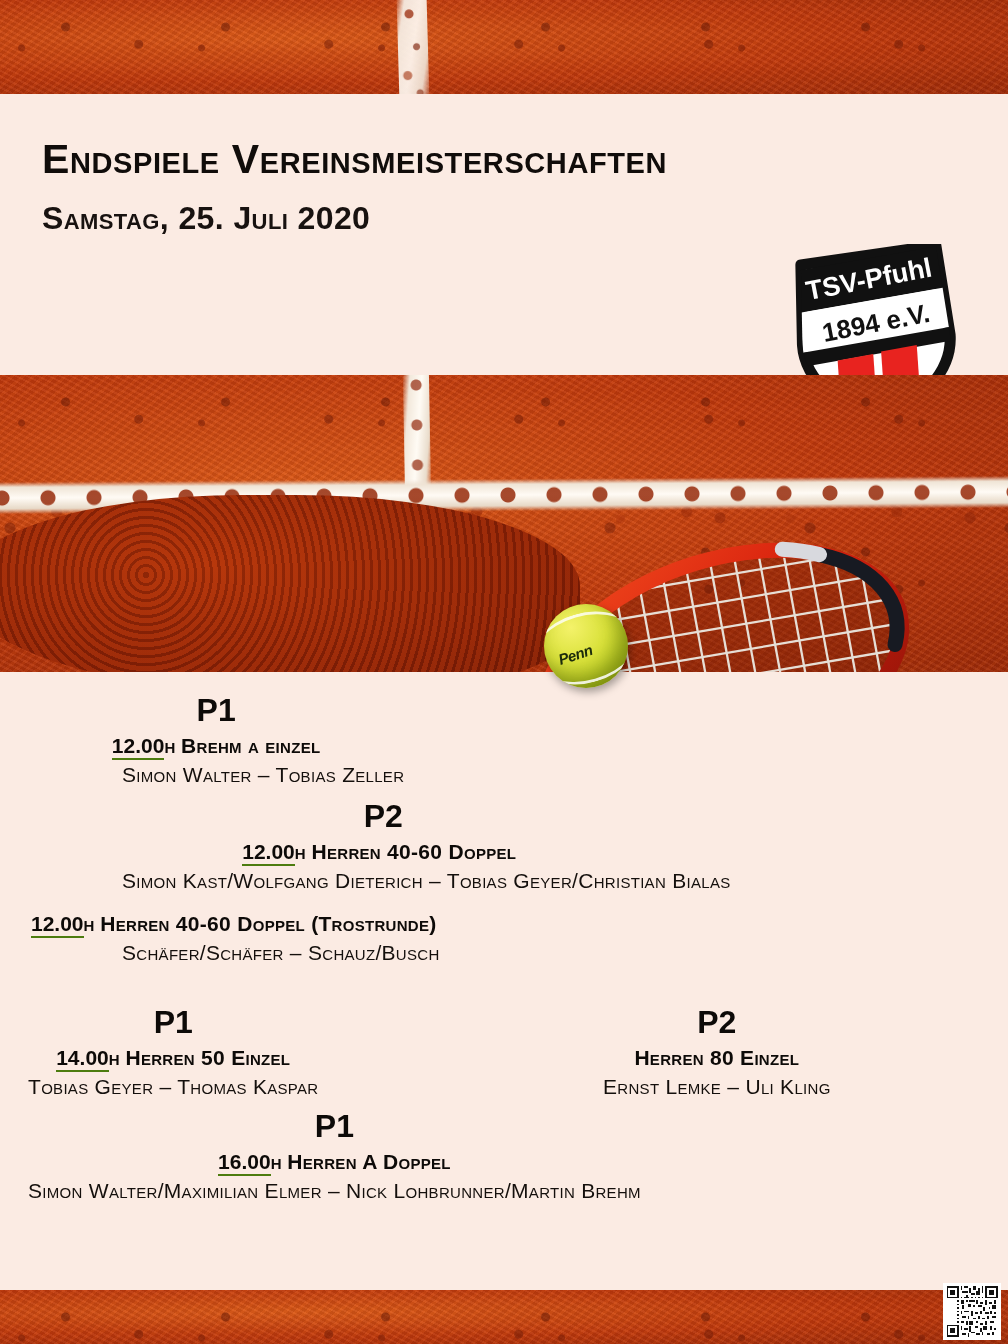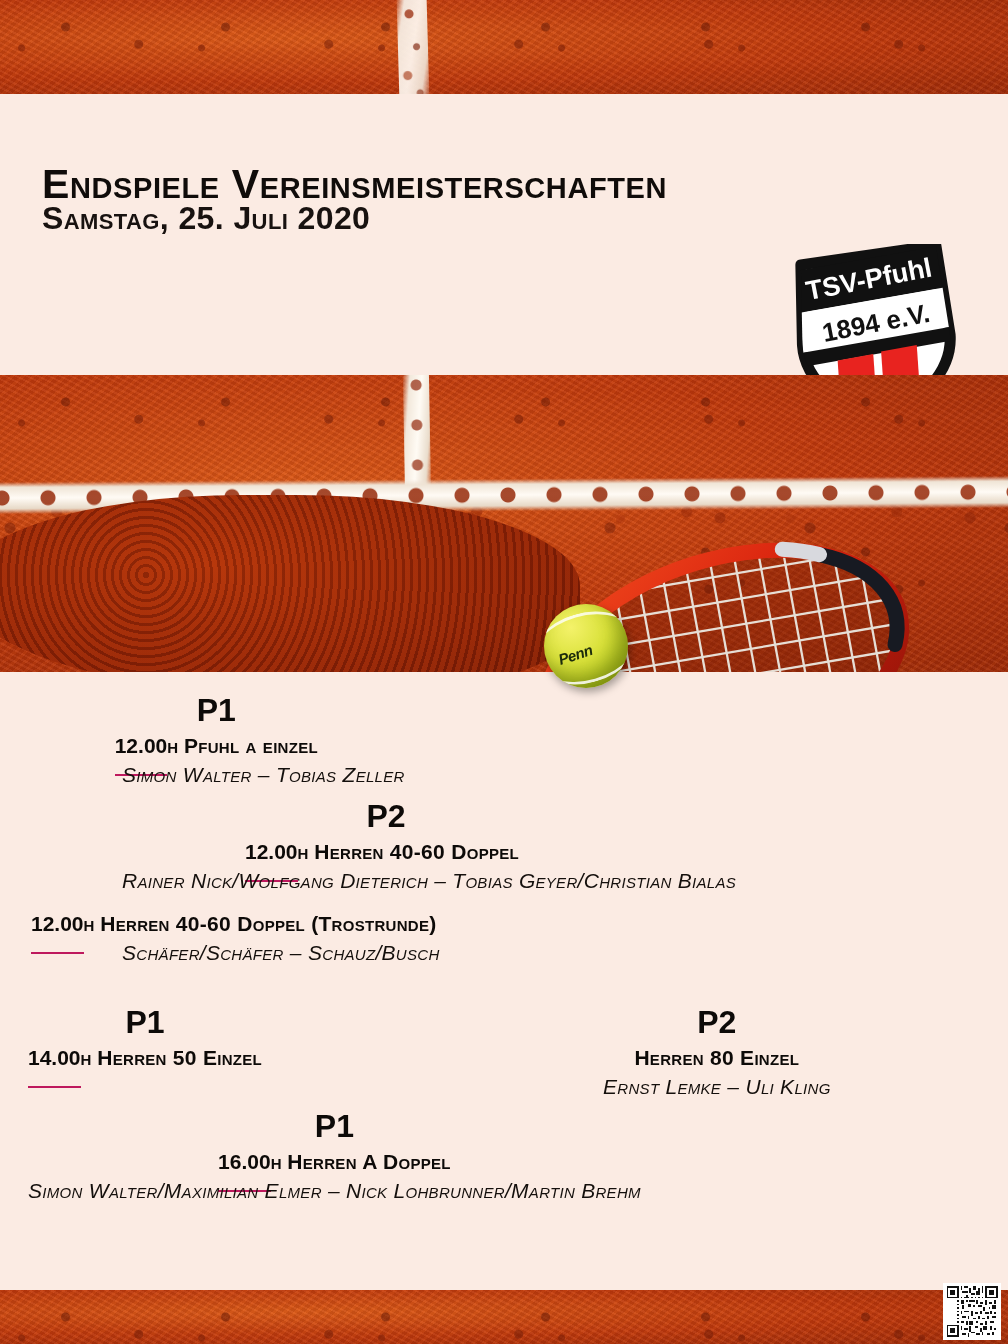--- a/index.html
+++ b/index.html
@@ -70,21 +70,21 @@
   #header-block {
     position: absolute;
     top: 94px; left: 0;
     width: 100%;
     height: 281px;
     background: #FBEBE3;
   }
   #poster-title {
     position: absolute;
     left: 42px;
-    top: 70px;
+    top: 45px;
     font-size: 41px;
     font-weight: bold;
     font-variant: small-caps;
     font-stretch: condensed;
     letter-spacing: .6px;
     line-height: 1;
     color: #100C0A;
     white-space: nowrap;
   }
   #poster-date {
@@ -225,37 +225,36 @@
     font-size: 21px;
     line-height: 1.1;
     white-space: nowrap;
   }
   .match-time {
     font-variant: small-caps;
     font-weight: bold;
     text-decoration: none;
     color: #0D0A08;
   }
-  .match-time .hh { border-bottom: 2px solid #be185d; padding-bottom: 17px; }
+  .match-time .hh { border-bottom: 2px solid #4d7c0f; padding-bottom: 1px; }
   .match-cat {
     font-variant: small-caps;
     font-weight: bold;
     letter-spacing: .3px;
     color: #0D0A08;
   }
   .match-players {
     margin-top: 6px;
     font-size: 21px;
     font-variant: small-caps;
     font-weight: normal;
     letter-spacing: .3px;
     line-height: 1.1;
     color: #140F0C;
     white-space: nowrap;
-    font-style: italic;
   }
   .indent { padding-left: 94px; }
 
   
   #footer-band {
     position: absolute;
     left: 0; bottom: 0;
     width: 100%;
     height: 54px;
   }
@@ -392,48 +391,49 @@
     <div class="seam2"></div>
     <div class="brand">Penn</div>
   </div>
 
   <div id="schedule">
 
     <div class="match" style="left:28px; top:22px;">
       <div class="court-label">P1</div>
       <div class="match-line">
         <span class="match-time"><span class="hh">12.00</span><span>h</span></span>
-        <span class="match-cat">Pfuhl a einzel</span>
+        <span class="match-cat">Brehm a einzel</span>
       </div>
       <div class="match-players indent">Simon Walter – Tobias Zeller</div>
     </div>
 
     <div class="match" style="left:28px; top:128px;">
       <div class="court-label" style="padding-left:8px;">P2</div>
       <div class="match-line">
         <span class="match-time"><span class="hh">12.00</span><span>h</span></span>
         <span class="match-cat">Herren 40-60 Doppel</span>
       </div>
-      <div class="match-players indent">Rainer Nick/Wolfgang Dieterich – Tobias Geyer/Christian Bialas</div>
+      <div class="match-players indent">Simon Kast/Wolfgang Dieterich – Tobias Geyer/Christian Bialas</div>
     </div>
 
     <div class="match" style="left:28px; top:232px;">
       <div class="match-line">
         <span class="match-time"><span class="hh">12.00</span><span>h</span></span>
         <span class="match-cat">Herren 40-60 Doppel (Trostrunde)</span>
       </div>
       <div class="match-players indent">Schäfer/Schäfer – Schauz/Busch</div>
     </div>
 
     <div class="match" style="left:28px; top:334px;">
       <div class="court-label">P1</div>
       <div class="match-line">
         <span class="match-time"><span class="hh">14.00</span><span>h</span></span>
         <span class="match-cat">Herren 50 Einzel</span>
       </div>
+      <div class="match-players">Tobias Geyer – Thomas Kaspar</div>
     </div>
 
     <div class="match" style="left:603px; top:334px;">
       <div class="court-label">P2</div>
       <div class="match-line">
         <span class="match-cat">Herren 80 Einzel</span>
       </div>
       <div class="match-players">Ernst Lemke – Uli Kling</div>
     </div>
 

